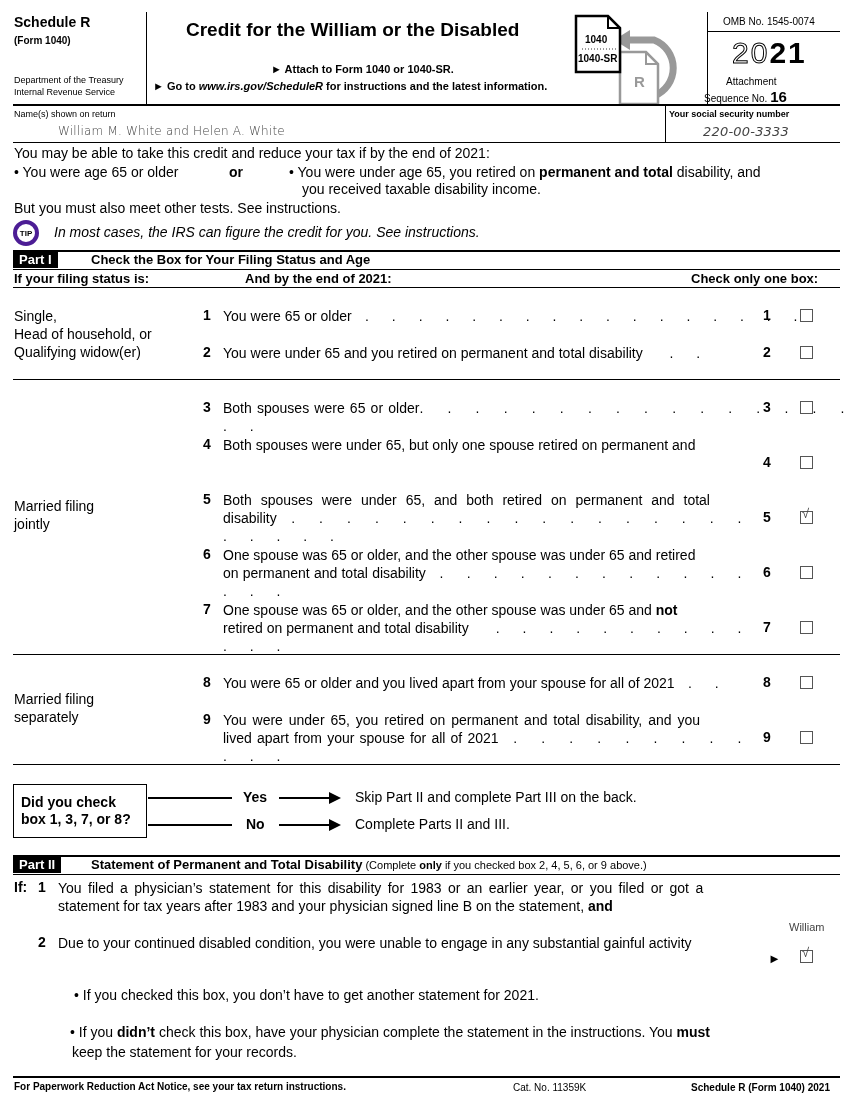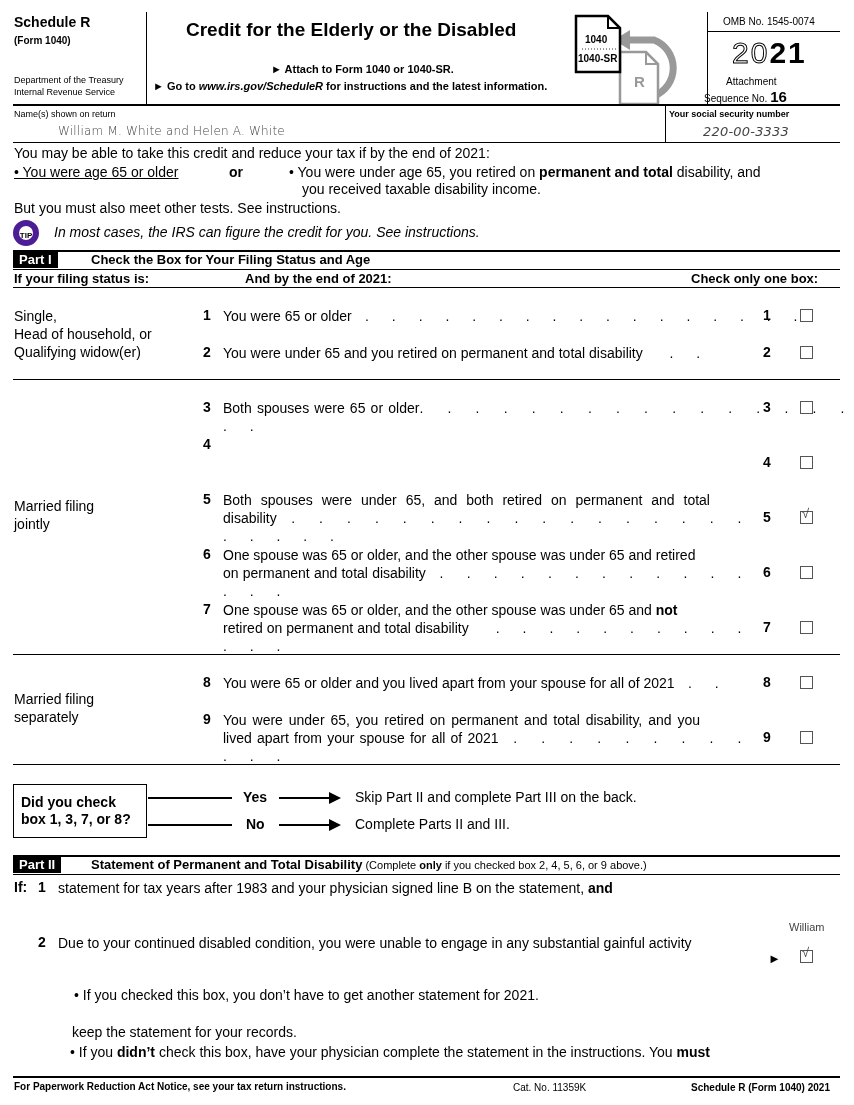--- a/index.html
+++ b/index.html
@@ -39,37 +39,37 @@
   .ln-box-num { position: absolute; font-weight: bold; font-size: 14px; }
   .cb { position: absolute; width: 13px; height: 13px; border: 1px solid #555; background: #fff; }
   .cb .chk { position: absolute; left: 1px; top: -6px; font-size: 13px; color: #444; }
   .dots { letter-spacing: 9.5px; }
   .side-label { position: absolute; font-size: 14px; line-height: 18px; }
 
   #decision-box { left: 13px; top: 784px; width: 134px; height: 54px; border: 1.5px solid #000; padding: 9px 0 0 7px; font-weight: bold; font-size: 14px; line-height: 17px; }
   .arrow-line { position: absolute; height: 1.5px; background: #000; }
   .arrow-head { position: absolute; width: 0; height: 0; border-top: 6px solid transparent; border-bottom: 6px solid transparent; border-left: 12px solid #000; }
 
-  #tip-icon { left: 13px; top: 220px; width: 26px; height: 26px; border-radius: 50%; border: 6px solid #4c1d95; background: #fff; font-size: 8px; font-weight: bold; display: flex; align-items: flex-end; justify-content: center; }
+  #tip-icon { left: 13px; top: 220px; width: 26px; height: 26px; border-radius: 50%; border: 4px solid #4c1d95; background: #fff; font-size: 8px; font-weight: bold; display: flex; align-items: center; justify-content: center; }
   #tip-icon::after { content: ""; }
 
   #footer-left { left: 14px; top: 1081px; font-size: 10px; font-weight: bold; }
   #footer-cat { left: 513px; top: 1082px; font-size: 10px; }
   #footer-right { left: 691px; top: 1082px; font-size: 10px; font-weight: bold; }
 </style>
 </head>
 <body>
 
 <div class="abs b" id="sched-title">Schedule R</div>
 <div class="abs" id="sched-sub">(Form 1040)</div>
 <div class="abs" id="dept1">Department of the Treasury</div>
 <div class="abs" id="dept2">Internal Revenue Service</div>
 <div class="vline" style="left:146px; top:12px; height:92px;"></div>
 
-<div class="abs" id="main-title">Credit for the Elderly or the Disabled</div>
+<div class="abs" id="main-title">Credit for the William or the Disabled</div>
 <div class="abs" id="attach">► Attach to Form 1040 or 1040-SR.</div>
 <div class="abs" id="goto"><span>► Go to </span><span class="i">www.irs.gov/ScheduleR</span><span> for instructions and the latest information.</span></div>
 
 <div class="abs" style="left:574px; top:14px; width:130px; height:92px;">
   <svg width="130" height="92" viewBox="0 0 130 92">
     <path d="M52 26 L80 26 A30 30 0 0 1 80 82 L48 82" fill="none" stroke="#999" stroke-width="7"></path>
     <polygon points="40,26 56,16 56,36" fill="#999"></polygon>
     <polygon points="46,38 72,38 84,50 84,90 46,90" fill="#fff" stroke="#999" stroke-width="2.5"></polygon>
     <polyline points="72,38 72,50 84,50" fill="none" stroke="#999" stroke-width="2"></polyline>
     <text x="60" y="73" font-family="Liberation Sans, sans-serif" font-weight="bold" font-size="15" fill="#999">R</text>
@@ -91,21 +91,21 @@
 <div class="hline" style="top:104px; height:2px;"></div>
 
 <div class="abs" id="name-label">Name(s) shown on return</div>
 <div class="abs hand" id="name-value">William M. White and Helen A. White</div>
 <div class="vline" style="left:665px; top:106px; height:36px;"></div>
 <div class="abs" id="ssn-label">Your social security number</div>
 <div class="abs hand i" id="ssn-value">220-00-3333</div>
 <div class="hline" style="top:142px; height:1px;"></div>
 
 <div class="abs txt" style="left:14px; top:145px;">You may be able to take this credit and reduce your tax if by the end of 2021:</div>
-<div class="abs txt" style="left:14px; top:164px;text-decoration:underline;">• You were age 65 or older</div>
+<div class="abs txt" style="left:14px; top:164px;">• You were age 65 or older</div>
 <div class="abs txt b" style="left:229px; top:164px;">or</div>
 <div class="abs txt" style="left:289px; top:164px;"><span>• You were under age 65, you retired on </span><span class="b">permanent and total</span><span> disability, and</span></div>
 <div class="abs txt" style="left:302px; top:181px;">you received taxable disability income.</div>
 <div class="abs txt" style="left:14px; top:200px;">But you must also meet other tests. See instructions.</div>
 <div class="abs" id="tip-icon">
     <span>TIP</span>
   </div>
 <div class="abs txt i" style="left:54px; top:224px;">In most cases, the IRS can figure the credit for you. See instructions.</div>
 
 <div class="hline" style="top:250px; height:1.5px;"></div>
@@ -140,20 +140,21 @@
   <div>jointly</div>
 </div>
 
 <div class="ln-num" style="left:203px; top:399px;">3</div>
 <div class="ln-text" style="left:223px; top:399px;"><span>Both spouses were 65 or older</span><span class="dots">. . . . . . . . . . . . . . . . . .</span></div>
 <div class="ln-box-num" style="left:763px; top:399px;">3</div>
 <div class="cb" style="left:800px; top:401px;"></div>
 
 <div class="ln-num" style="left:203px; top:436px;">4</div>
 <div class="ln-text" style="left:223px; top:436px; width:528px;">
+    <div>Both spouses were under 65, but only one spouse retired on permanent and</div>
   </div>
 <div class="ln-box-num" style="left:763px; top:454px;">4</div>
 <div class="cb" style="left:800px; top:456px;"></div>
 
 <div class="ln-num" style="left:203px; top:491px;">5</div>
 <div class="ln-text" style="left:223px; top:491px; width:528px;">
     <div style="word-spacing:5px;">Both spouses were under 65, and both retired on permanent and total</div>
     <div><span>disability</span><span class="dots">&nbsp;. . . . . . . . . . . . . . . . . . . . . .</span></div>
   </div>
 <div class="ln-box-num" style="left:763px; top:509px;">5</div>
@@ -216,35 +217,36 @@
 <div class="abs txt" style="left:355px; top:816px;">Complete Parts II and III.</div>
 
 <div class="hline" style="top:855px; height:1.5px;"></div>
 <div class="part-tag" style="left:13px; top:857px;">Part II</div>
 <div class="abs" style="left:91px; top:857px; font-size:13px;"><span class="b">Statement of Permanent and Total Disability</span><span style="font-size:11px;"> (Complete </span><span class="b" style="font-size:11px;">only</span><span style="font-size:11px;"> if you checked box 2, 4, 5, 6, or 9 above.)</span></div>
 <div class="hline" style="top:874px; height:1px;"></div>
 
 <div class="abs b" style="left:14px; top:879px;">If:</div>
 <div class="ln-num" style="left:38px; top:879px;">1</div>
 <div class="ln-text" style="left:58px; top:879px; width:726px;">
+    <div style="word-spacing:2.5px;">You filed a physician’s statement for this disability for 1983 or an earlier year, or you filed or got a</div>
     <div><span>statement for tax years after 1983 and your physician signed line B on the statement, </span><span class="b">and</span></div>
   </div>
 
 <div class="abs" style="left:789px; top:921px; font-size:11px; color:#444;">William</div>
 <div class="ln-num" style="left:38px; top:934px;">2</div>
 <div class="ln-text" style="left:58px; top:934px; width:726px;">
     <div>Due to your continued disabled condition, you were unable to engage in any substantial gainful activity</div>
   </div>
 <div class="abs" style="left:768px; top:951px; font-size:13px;">►</div>
 <div class="cb" style="left:800px; top:950px;">
     <span class="chk">√</span>
   </div>
 
 <div class="abs txt" style="left:74px; top:987px;">• If you checked this box, you don’t have to get another statement for 2021.</div>
 <div class="abs txt" style="left:70px; top:1022px; line-height:20px;">
+  <div><span>• If you </span><span class="b">didn’t</span><span> check this box, have your physician complete the statement in the instructions. You </span><span class="b">must</span></div>
   <div style="padding-left:2px;">keep the statement for your records.</div>
-  <div><span>• If you </span><span class="b">didn’t</span><span> check this box, have your physician complete the statement in the instructions. You </span><span class="b">must</span></div>
 </div>
 
 <div class="hline" style="top:1076px; height:1.5px;"></div>
 <div class="abs" id="footer-left">For Paperwork Reduction Act Notice, see your tax return instructions.</div>
 <div class="abs" id="footer-cat">Cat. No. 11359K</div>
 <div class="abs" id="footer-right">Schedule R (Form 1040) 2021</div>
 
 </body></html>

